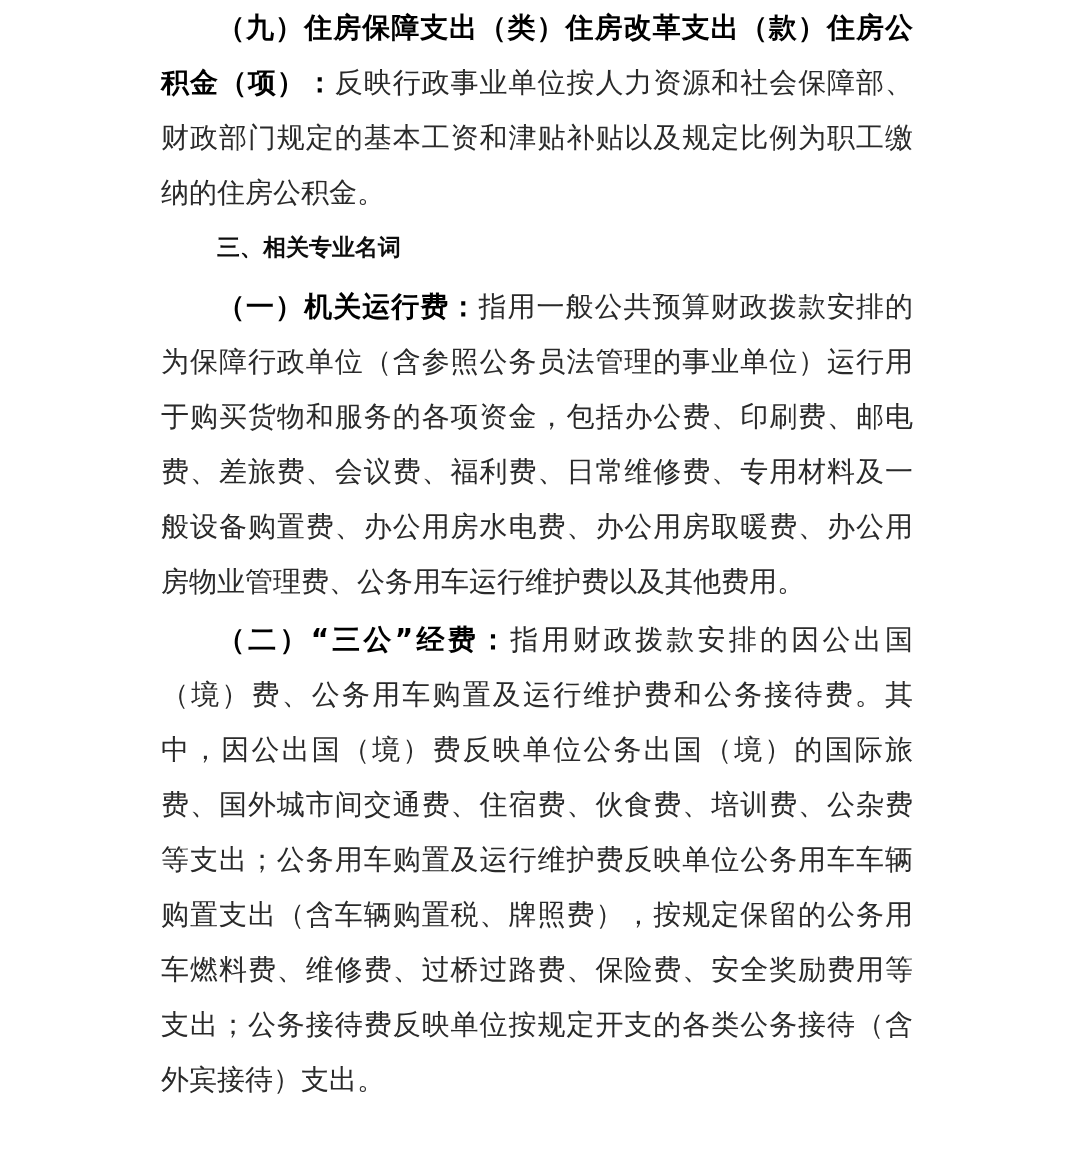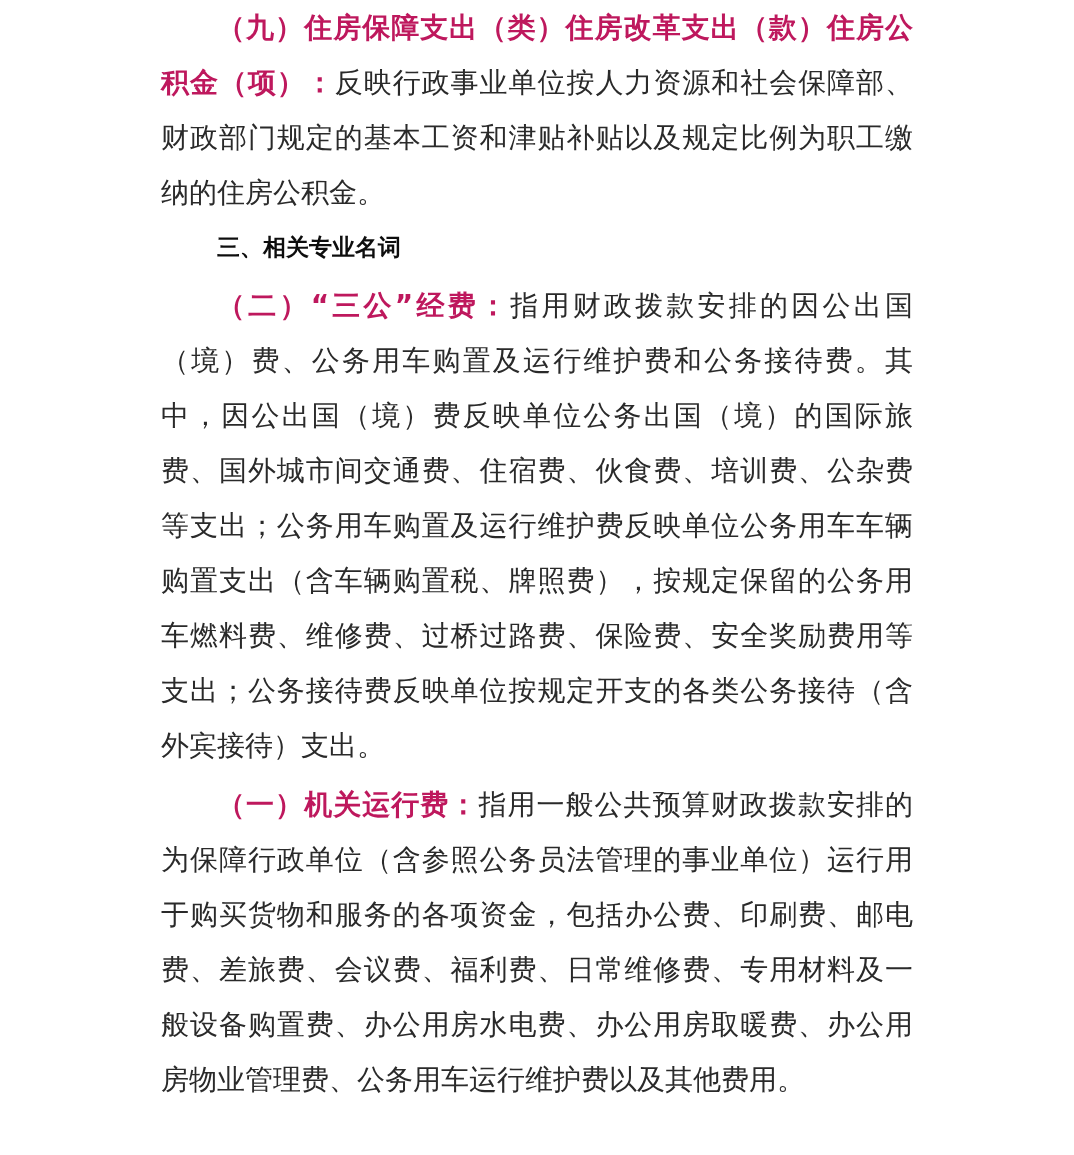--- a/index.html
+++ b/index.html
@@ -28,21 +28,21 @@
     color: #2a2a2a;
     text-align: justify;
     text-justify: inter-character;
     text-indent: 56px;
     word-break: break-all;
     font-weight: 400;
   }
   .para .lead {
     font-family: "DejaVu Sans", "Liberation Sans", sans-serif;
     font-weight: 700;
-    color: #be185d;
+    color: #000000;
   }
   .heading {
     margin: 0;
     font-family: "DejaVu Sans", "Liberation Sans", sans-serif;
     font-size: 23px;
     line-height: 55px;
     font-weight: 700;
     color: #0d0d0d;
     text-indent: 56px;
   }
@@ -54,22 +54,22 @@
 
 <div class="page">
   <div class="content">
 
     <p class="para">
       <span class="lead">（九）住房保障支出（类）住房改革支出（款）住房公积金（项）：</span><span>反映行政事业单位按人力资源和社会保障部、财政部门规定的基本工资和津贴补贴以及规定比例为职工缴纳的住房公积金。</span>
     </p>
 
     <h2 class="heading">三、相关专业名词</h2>
 
+    <p class="para para-term-1">
+      <span class="lead">（一）机关运行费：</span><span>指用一般公共预算财政拨款安排的为保障行政单位（含参照公务员法管理的事业单位）运行用于购买货物和服务的各项资金，包括办公费、印刷费、邮电费、差旅费、会议费、福利费、日常维修费、专用材料及一般设备购置费、办公用房水电费、办公用房取暖费、办公用房物业管理费、公务用车运行维护费以及其他费用。</span>
+    </p>
+
     <p class="para para-term-2">
       <span class="lead">（二）“三公”经费：</span><span>指用财政拨款安排的因公出国（境）费、公务用车购置及运行维护费和公务接待费。其中，因公出国（境）费反映单位公务出国（境）的国际旅费、国外城市间交通费、住宿费、伙食费、培训费、公杂费等支出；公务用车购置及运行维护费反映单位公务用车车辆购置支出（含车辆购置税、牌照费），按规定保留的公务用车燃料费、维修费、过桥过路费、保险费、安全奖励费用等支出；公务接待费反映单位按规定开支的各类公务接待（含外宾接待）支出。</span>
-    </p>
-
-    <p class="para para-term-1">
-      <span class="lead">（一）机关运行费：</span><span>指用一般公共预算财政拨款安排的为保障行政单位（含参照公务员法管理的事业单位）运行用于购买货物和服务的各项资金，包括办公费、印刷费、邮电费、差旅费、会议费、福利费、日常维修费、专用材料及一般设备购置费、办公用房水电费、办公用房取暖费、办公用房物业管理费、公务用车运行维护费以及其他费用。</span>
     </p>
 
   </div>
 </div>
 
 </body></html>

